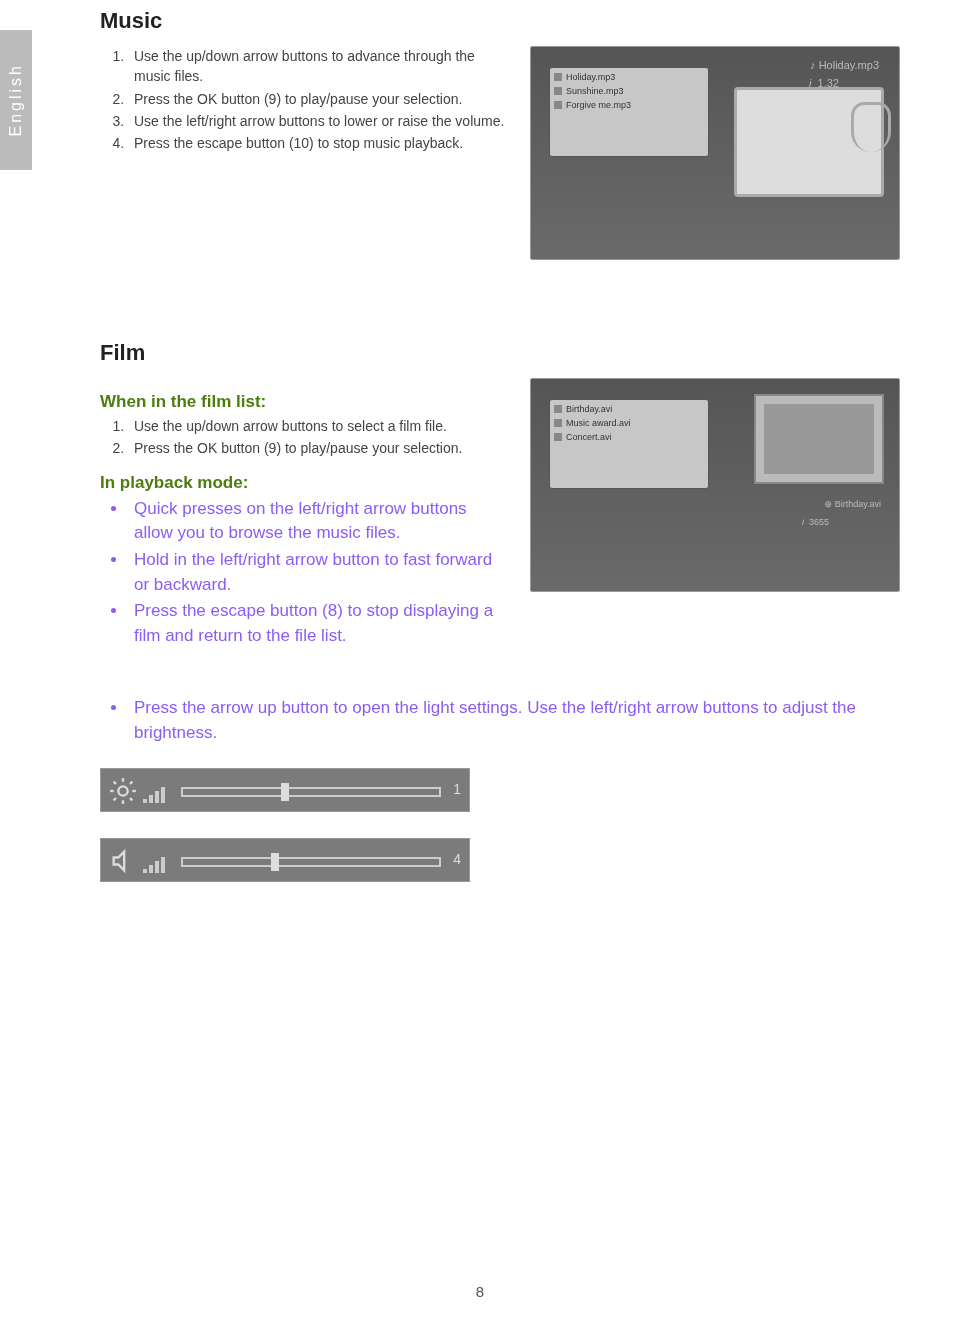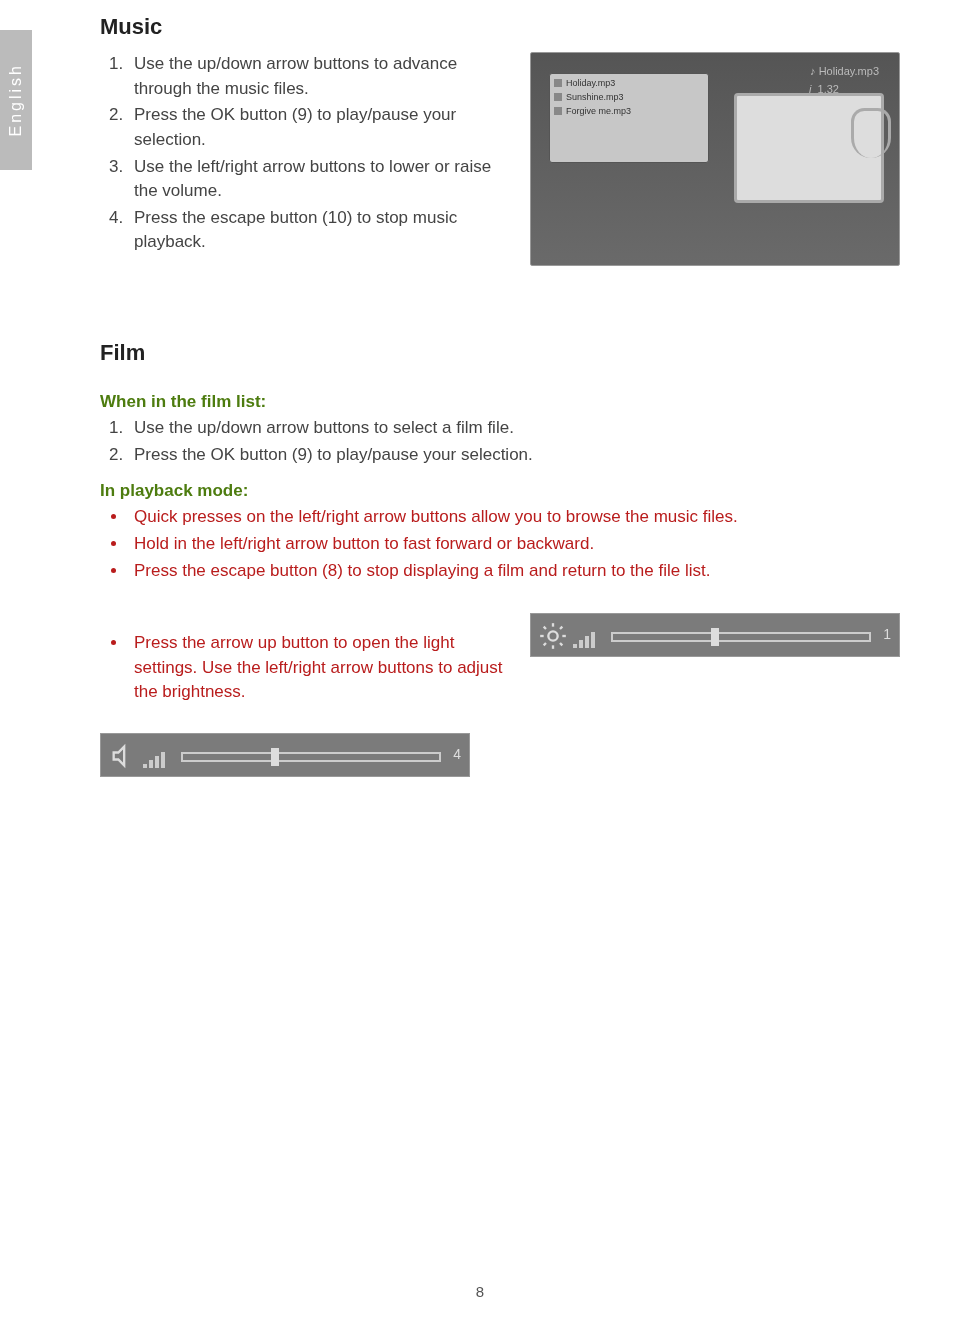--- a/index.html
+++ b/index.html
@@ -47,41 +47,41 @@
   line-height: 1.4;
   margin-bottom: 14px;
 }
 .intro b { font-weight: bold; color: #222; }
 .row { display: flex; align-items: flex-start; gap: 20px; }
 .left-col { flex: 1; }
 .right-col { flex: 0 0 auto; }
 ol {
   list-style: decimal;
   padding-left: 28px;
-  font-size: 17px;
+  font-size: 14px;
   color: #444;
   line-height: 1.45;
 }
 ol li { padding-left: 6px; margin-bottom: 2px; }
 ul {
   list-style: disc;
   padding-left: 28px;
   font-size: 17px;
-  color: #b91c1c;
+  color: #8b5cf6;
   line-height: 1.45;
 }
 ul li { padding-left: 6px; margin-bottom: 2px; }
 .subhead {
   font-size: 17px;
   font-weight: bold;
   color: #4d7c0f;
   margin-top: 14px;
   margin-bottom: 4px;
 }
-.section1 { position: absolute; top: 14px; left: 0; right: 0; }
+.section1 { position: absolute; top: 8px; left: 0; right: 0; }
 .section2 { position: absolute; top: 340px; left: 0; right: 0; }
 .page-num {
   position: absolute;
   bottom: 40px;
   left: 0;
   width: 960px;
   text-align: center;
   font-size: 15px;
   color: #555;
 }
@@ -225,21 +225,21 @@
 }
 .slider-bar .val {
   position: absolute;
   right: 8px; top: 12px;
   font-size: 14px;
   color: #ddd;
 }
 .s1 .thumb { left: 180px; }
 .s2 .thumb { left: 170px; }
 .bullet-block { margin-top: 18px; }
-.sec2-row2 { margin-top: 28px; }
+.sec2-row2 { margin-top: 28px; flex-direction: column; }
 .sec2-row3 { margin-top: 26px; }
 </style>
 </head>
 <body>
 
 <div class="language-tab">
   <span>English</span>
 </div>
 
 <div class="content">
@@ -280,20 +280,32 @@
         <ol>
           <li>Use the up/down arrow buttons to select a film file.</li>
           <li>Press the OK button (9) to play/pause your selection.</li>
         </ol>
         <p class="subhead">In playback mode:</p>
         <ul>
           <li>Quick presses on the left/right arrow buttons allow you to browse the music files.</li>
           <li>Hold in the left/right arrow button to fast forward or backward.</li>
           <li>Press the escape button (8) to stop displaying a film and return to the file list.</li>
         </ul>
+      </div>
+      <div class="right-col">
+        <div class="film-shot">
+          <div class="list-panel">
+            <div class="pitem">Birthday.avi</div>
+            <div class="pitem">Music award.avi</div>
+            <div class="pitem">Concert.avi</div>
+          </div>
+          <div class="film-preview"></div>
+          <div class="film-meta">⊕&nbsp;<span>Birthday.avi</span></div>
+          <div class="film-meta2"><i>i</i>&nbsp;&nbsp;<span>3655</span></div>
+        </div>
       </div>
     </div>
 
     <div class="row sec2-row2">
       <div class="left-col">
         <ul class="bullet-block">
           <li>Press the arrow up button to open the light settings. Use the left/right arrow buttons to adjust the brightness.</li>
         </ul>
       </div>
       <div class="right-col">

